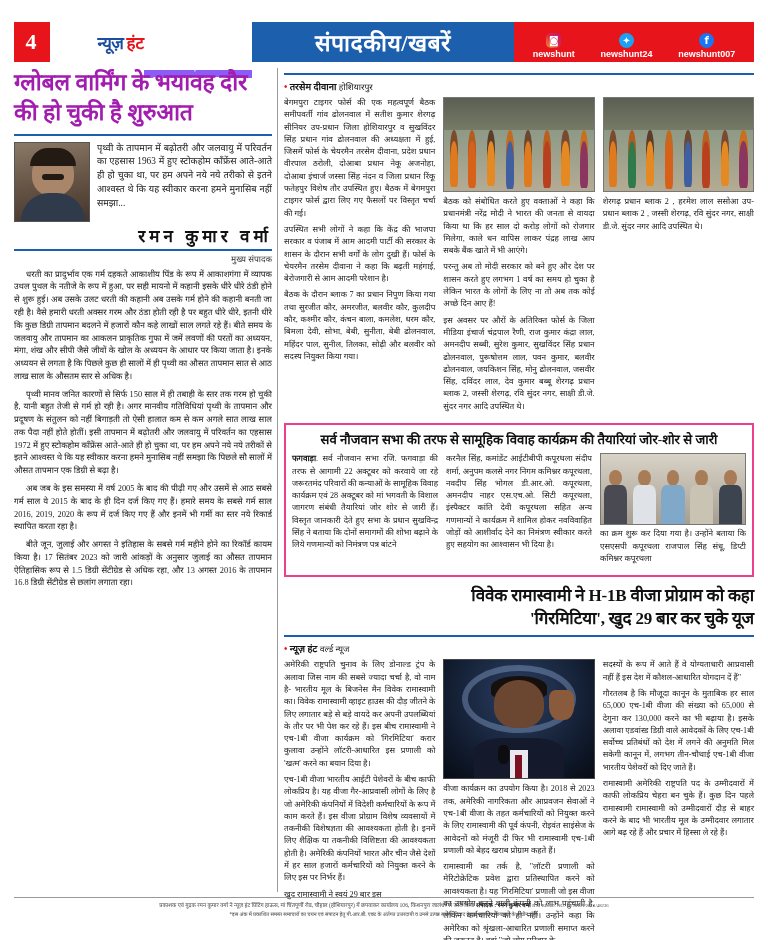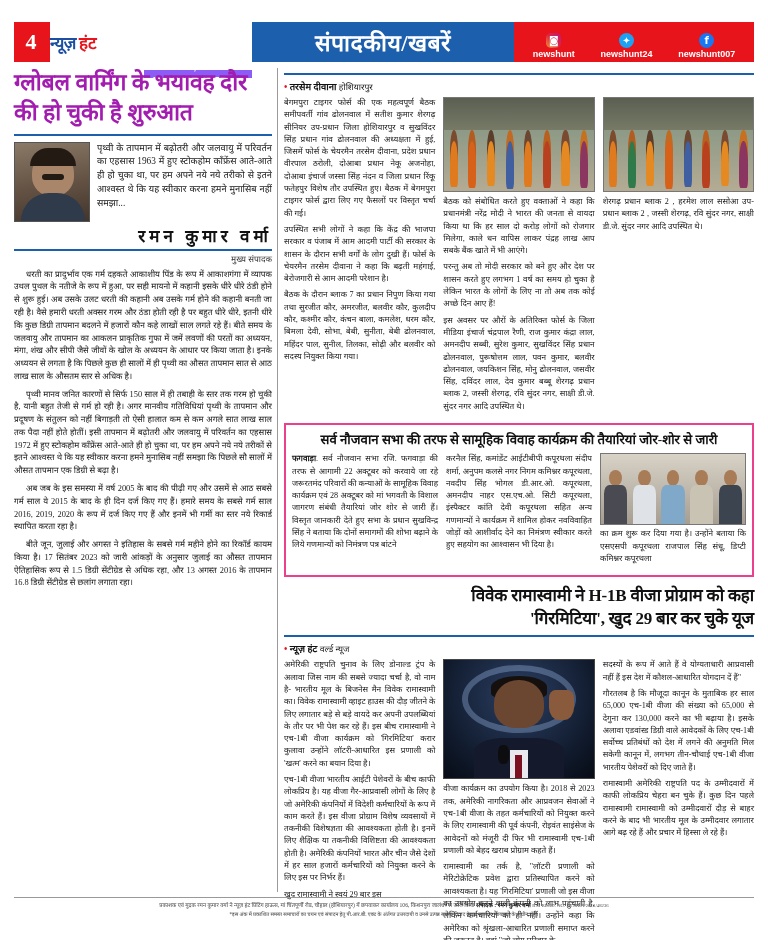--- a/index.html
+++ b/index.html
@@ -15,21 +15,21 @@
   .masthead {
     position:absolute; left:14px; top:22px; width:740px; height:40px;
     display:flex; align-items:stretch;
   }
   .mh-pagenum {
     width:34px; background:#e8141c; color:#fff;
     display:flex; align-items:center; justify-content:center;
     font-family:"Liberation Serif", serif; font-weight:bold; font-size:22px;
   }
   .mh-logo {
-    width:96px; background:#ffffff; display:flex; align-items:center; justify-content:flex-start;
+    width:96px; background:#ffffff; display:flex; align-items:center; justify-content:flex-end;
     border-left:2px solid #e8141c; border-right:0;
   }
   .mh-logo .lg1 { color:#1c4fa1; font-weight:bold; font-size:17px; letter-spacing:-0.5px;}
   .mh-logo .lg2 { color:#e8141c; font-weight:bold; font-size:17px; margin-left:3px;}
   .mh-date {
     background:#8b5cf6; color:#fff; padding:4px 8px 4px 8px;
     display:flex; flex-direction:column; justify-content:center;
     font-family:"Liberation Sans", sans-serif; font-weight:bold;
     font-size:9.5px; line-height:1.35; letter-spacing:0.2px; width:108px;margin-top:48px;
   }

